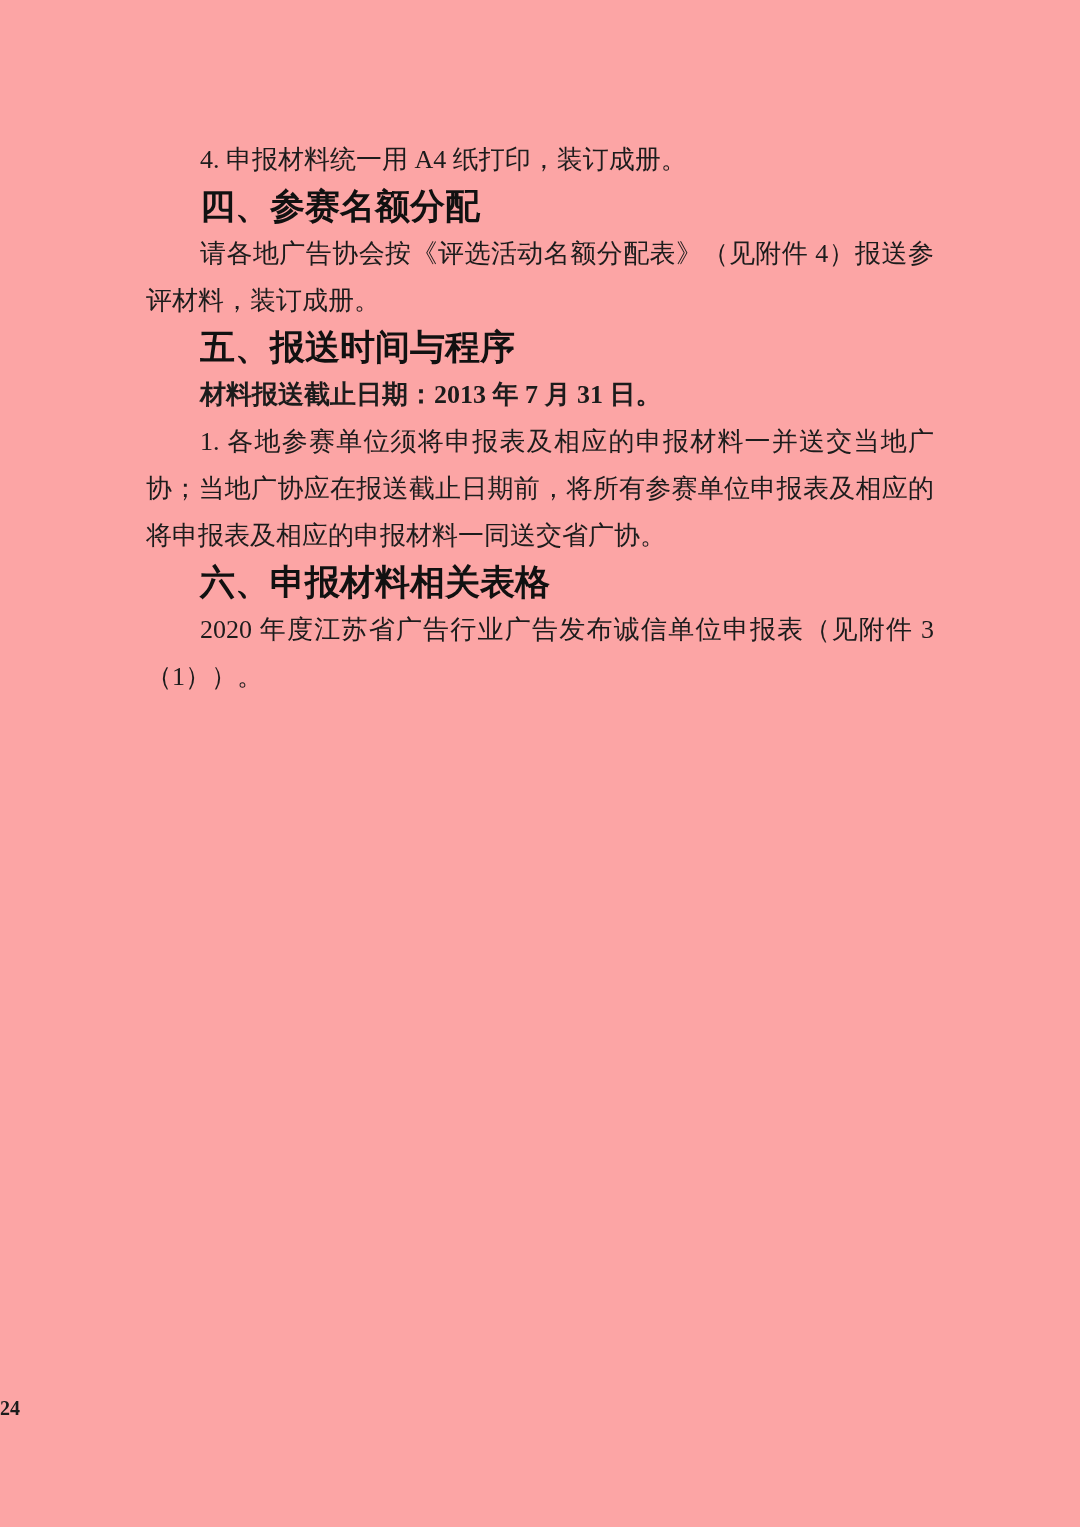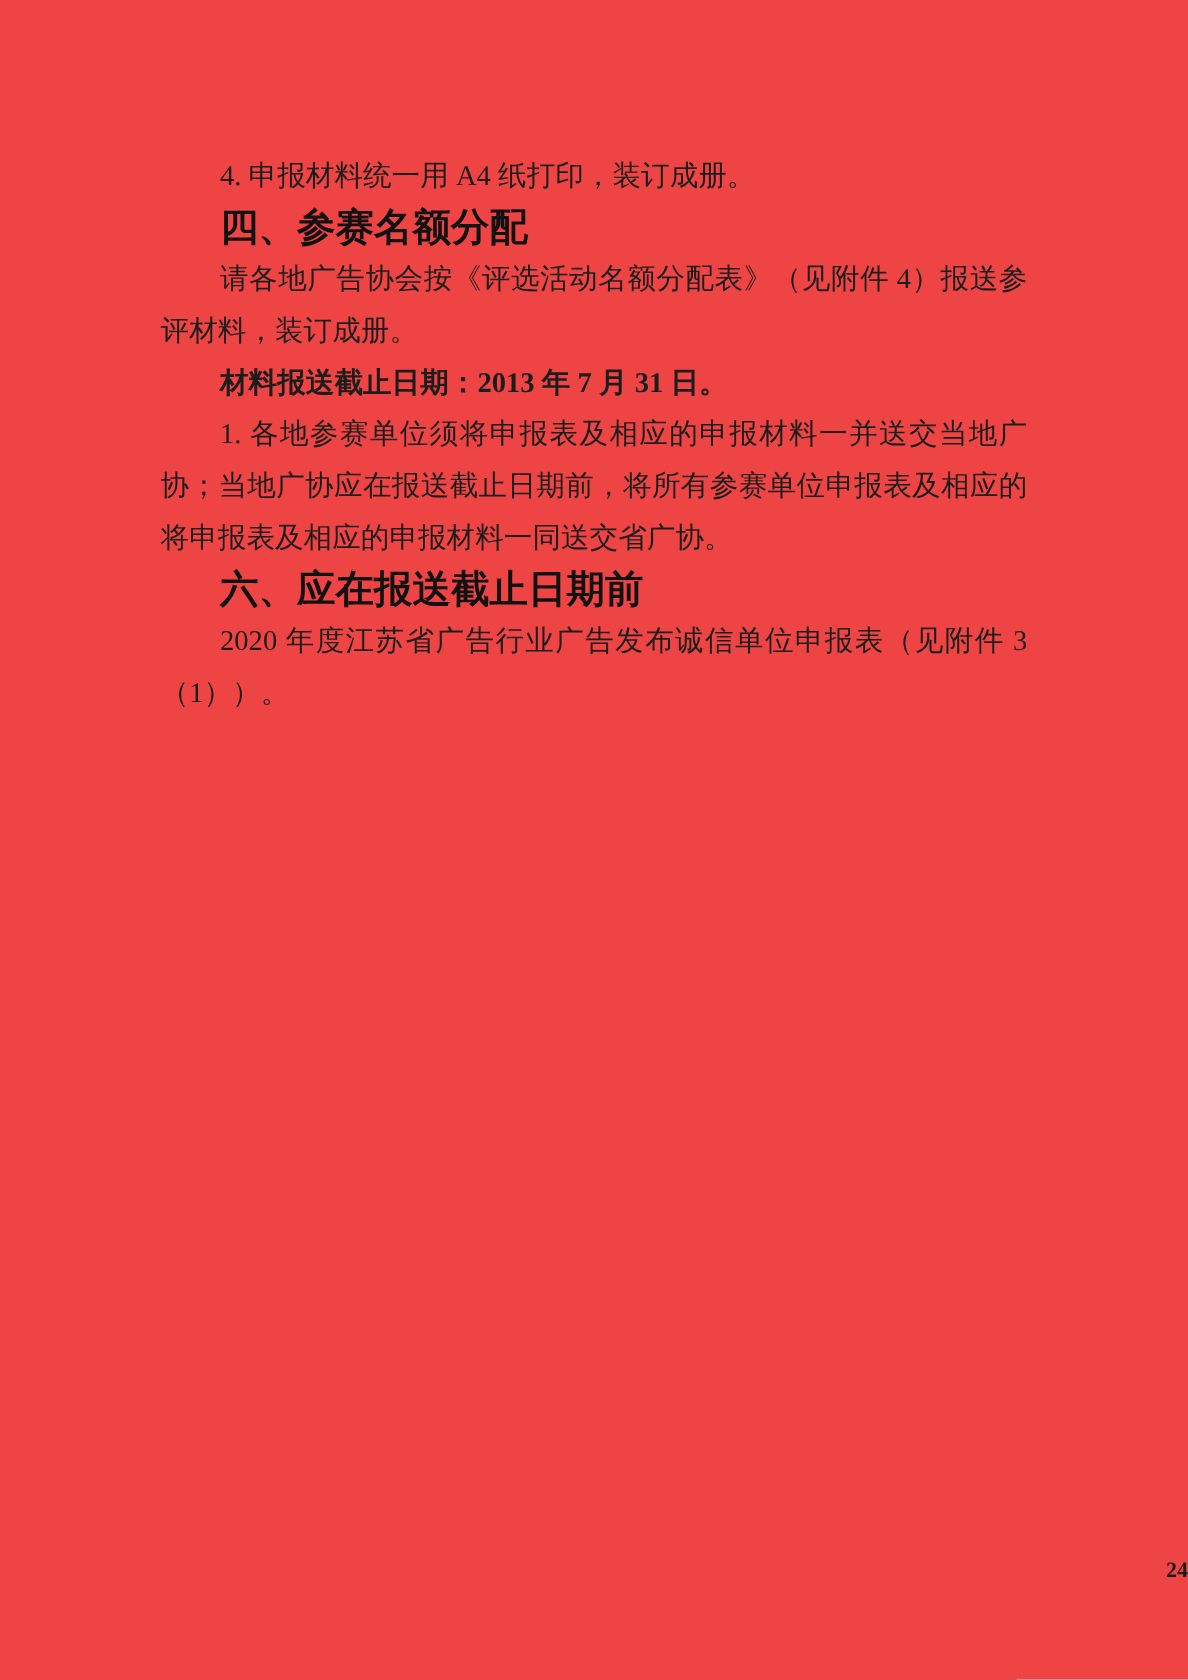--- a/index.html
+++ b/index.html
@@ -1,21 +1,21 @@
 <!DOCTYPE html>
 <html><head>
 <meta charset="utf-8">
 <style>
   * { margin: 0; padding: 0; box-sizing: border-box; }
   html, body { background: #ffffff; }
   .page {
     position: relative;
     width: 1080px;
     height: 1527px;
-    background: #ef4444;
+    background: #fca5a5;
     overflow: hidden;
     font-family: "Liberation Serif", serif;
   }
   .content {
     position: absolute;
     left: 146px;
     top: 136px;
     width: 788px;
   }
   .line {
@@ -40,39 +40,39 @@
     color: #111111;
   }
   .bold { font-weight: bold; }
   .footer {
     position: absolute;
     top: 1390px;
     left: 0;
     width: 100%;
     height: 36px;
     line-height: 36px;
-    text-align: right;
+    text-align: left;
     font-size: 20px;
     font-weight: bold;
     color: #1c1c1c;
     font-family: "Liberation Serif", serif;
-    margin-top: 20px;
   }
 </style>
 </head>
 <body>
 
 <div class="page">
   <div class="content">
     <div class="line indent">4. 申报材料统一用 A4 纸打印，装订成册。</div>
     <div class="line indent heading">四、参赛名额分配</div>
     <div class="line indent stretch">请各地广告协会按《评选活动名额分配表》（见附件 4）报送参</div>
     <div class="line">评材料，装订成册。</div>
+    <div class="line indent heading">五、报送时间与程序</div>
     <div class="line indent bold">材料报送截止日期：2013 年 7 月 31 日。</div>
     <div class="line indent stretch">1. 各地参赛单位须将申报表及相应的申报材料一并送交当地广</div>
     <div class="line stretch">协；当地广协应在报送截止日期前，将所有参赛单位申报表及相应的</div>
     <div class="line">将申报表及相应的申报材料一同送交省广协。</div>
-    <div class="line indent heading">六、应在报送截止日期前</div>
+    <div class="line indent heading">六、申报材料相关表格</div>
     <div class="line indent stretch">2020 年度江苏省广告行业广告发布诚信单位申报表（见附件 3</div>
     <div class="line">（1））。</div>
   </div>
   <div class="footer">24</div>
 </div>
 
 </body></html>

